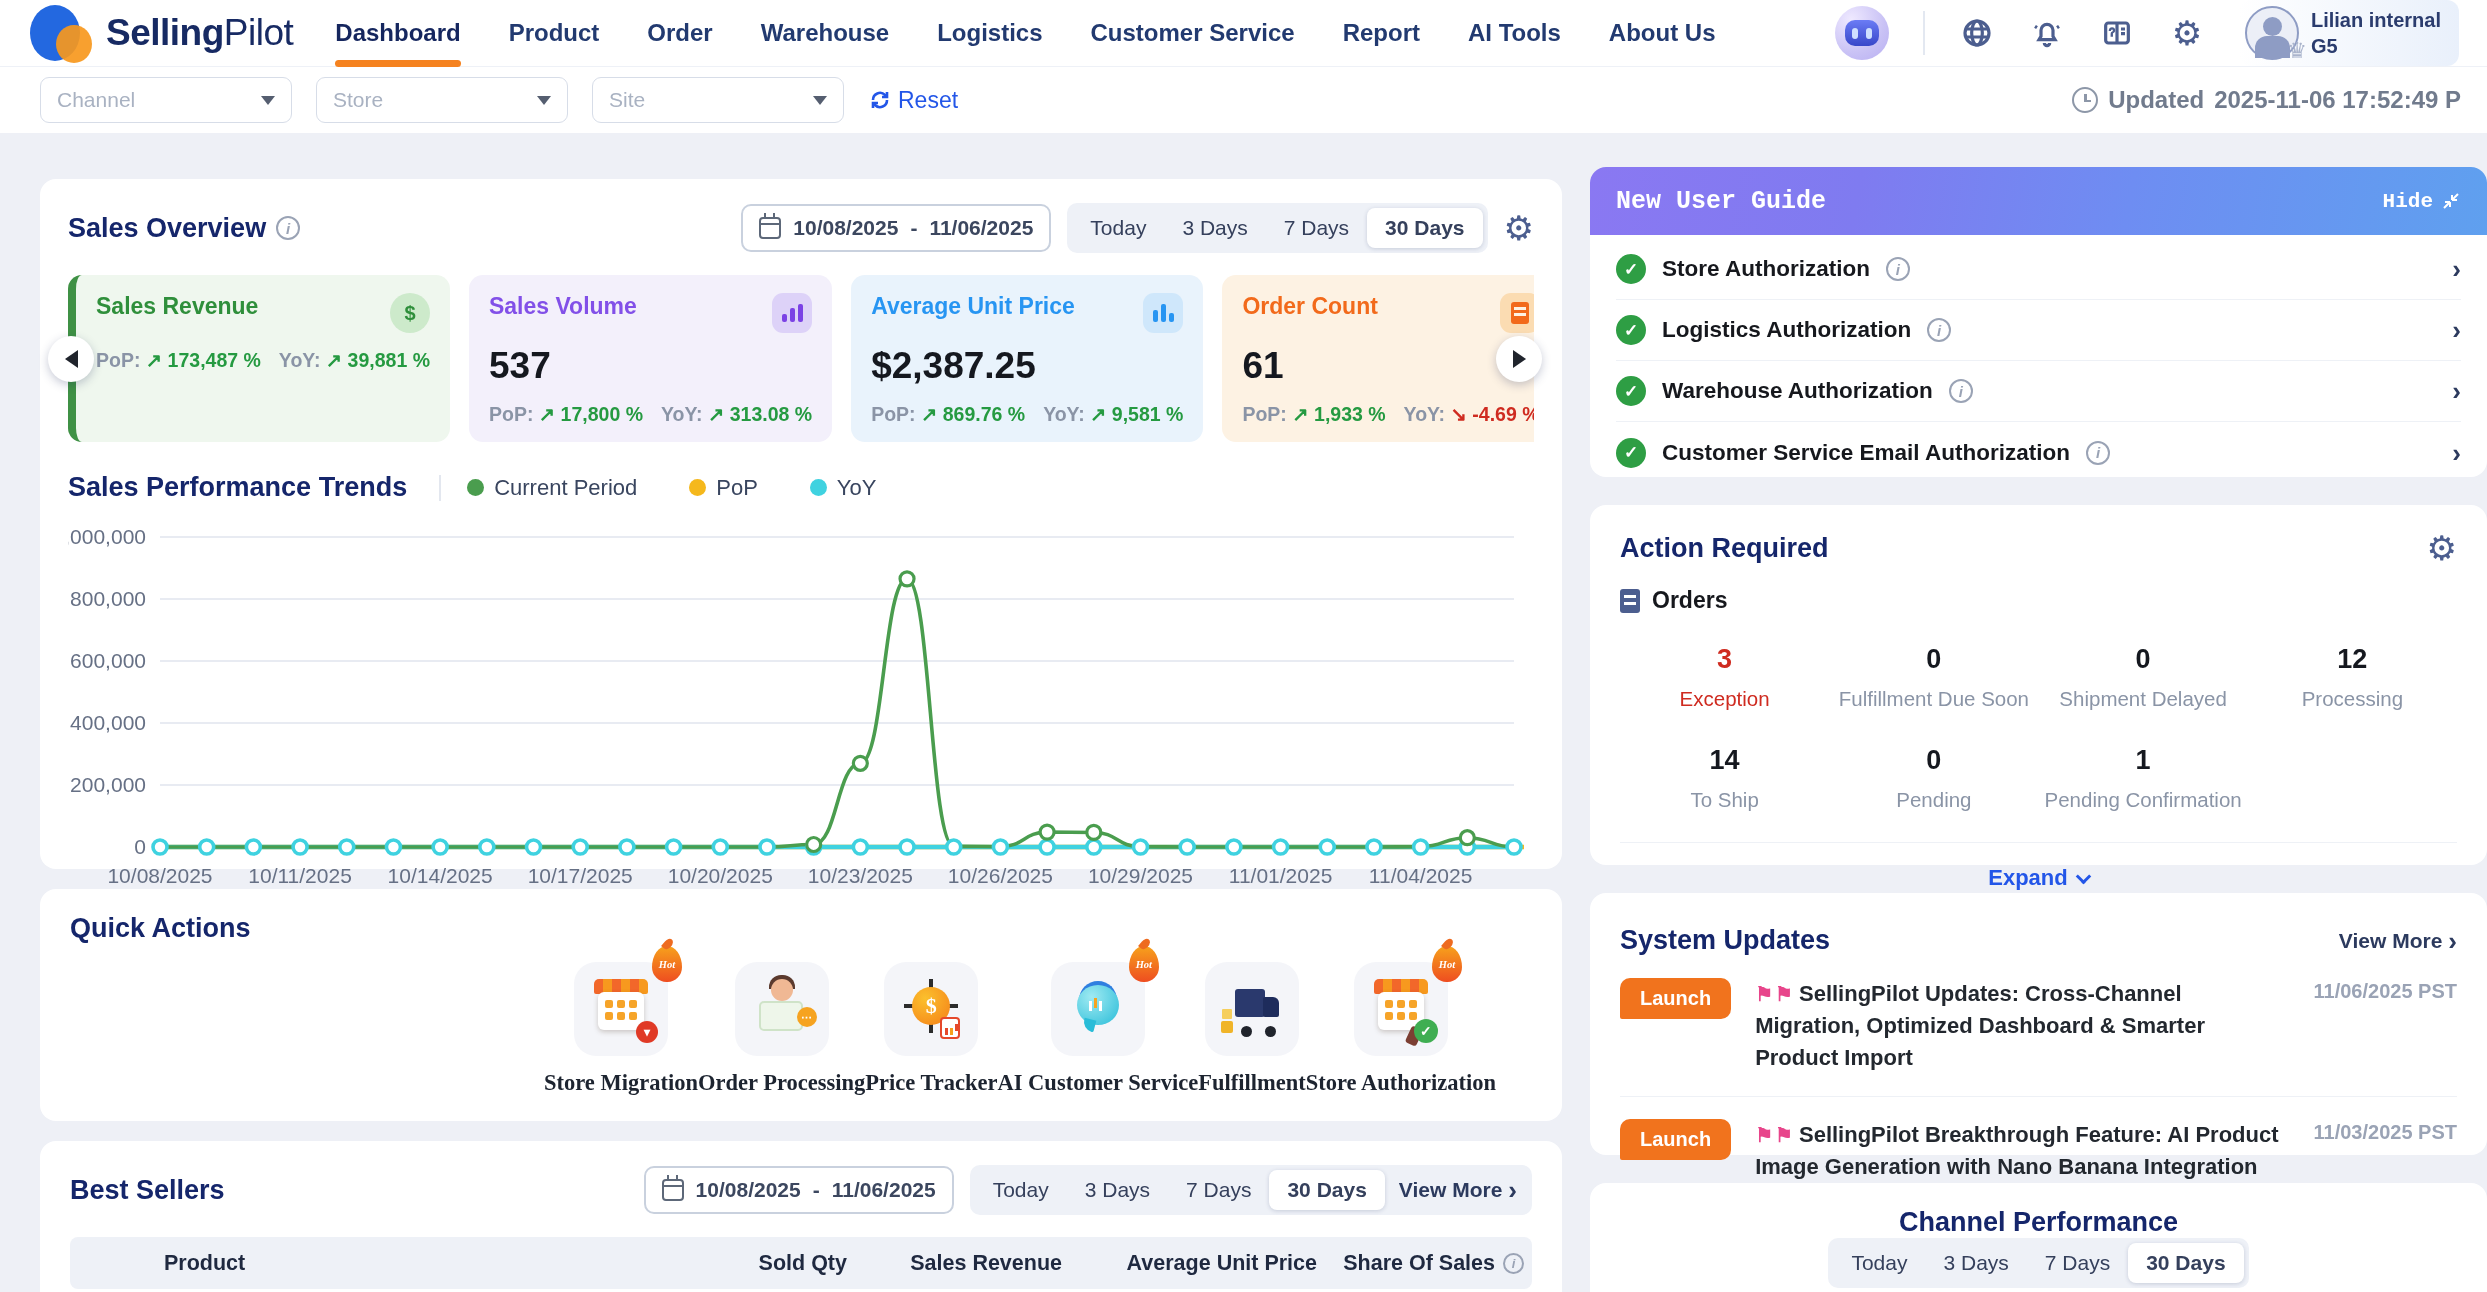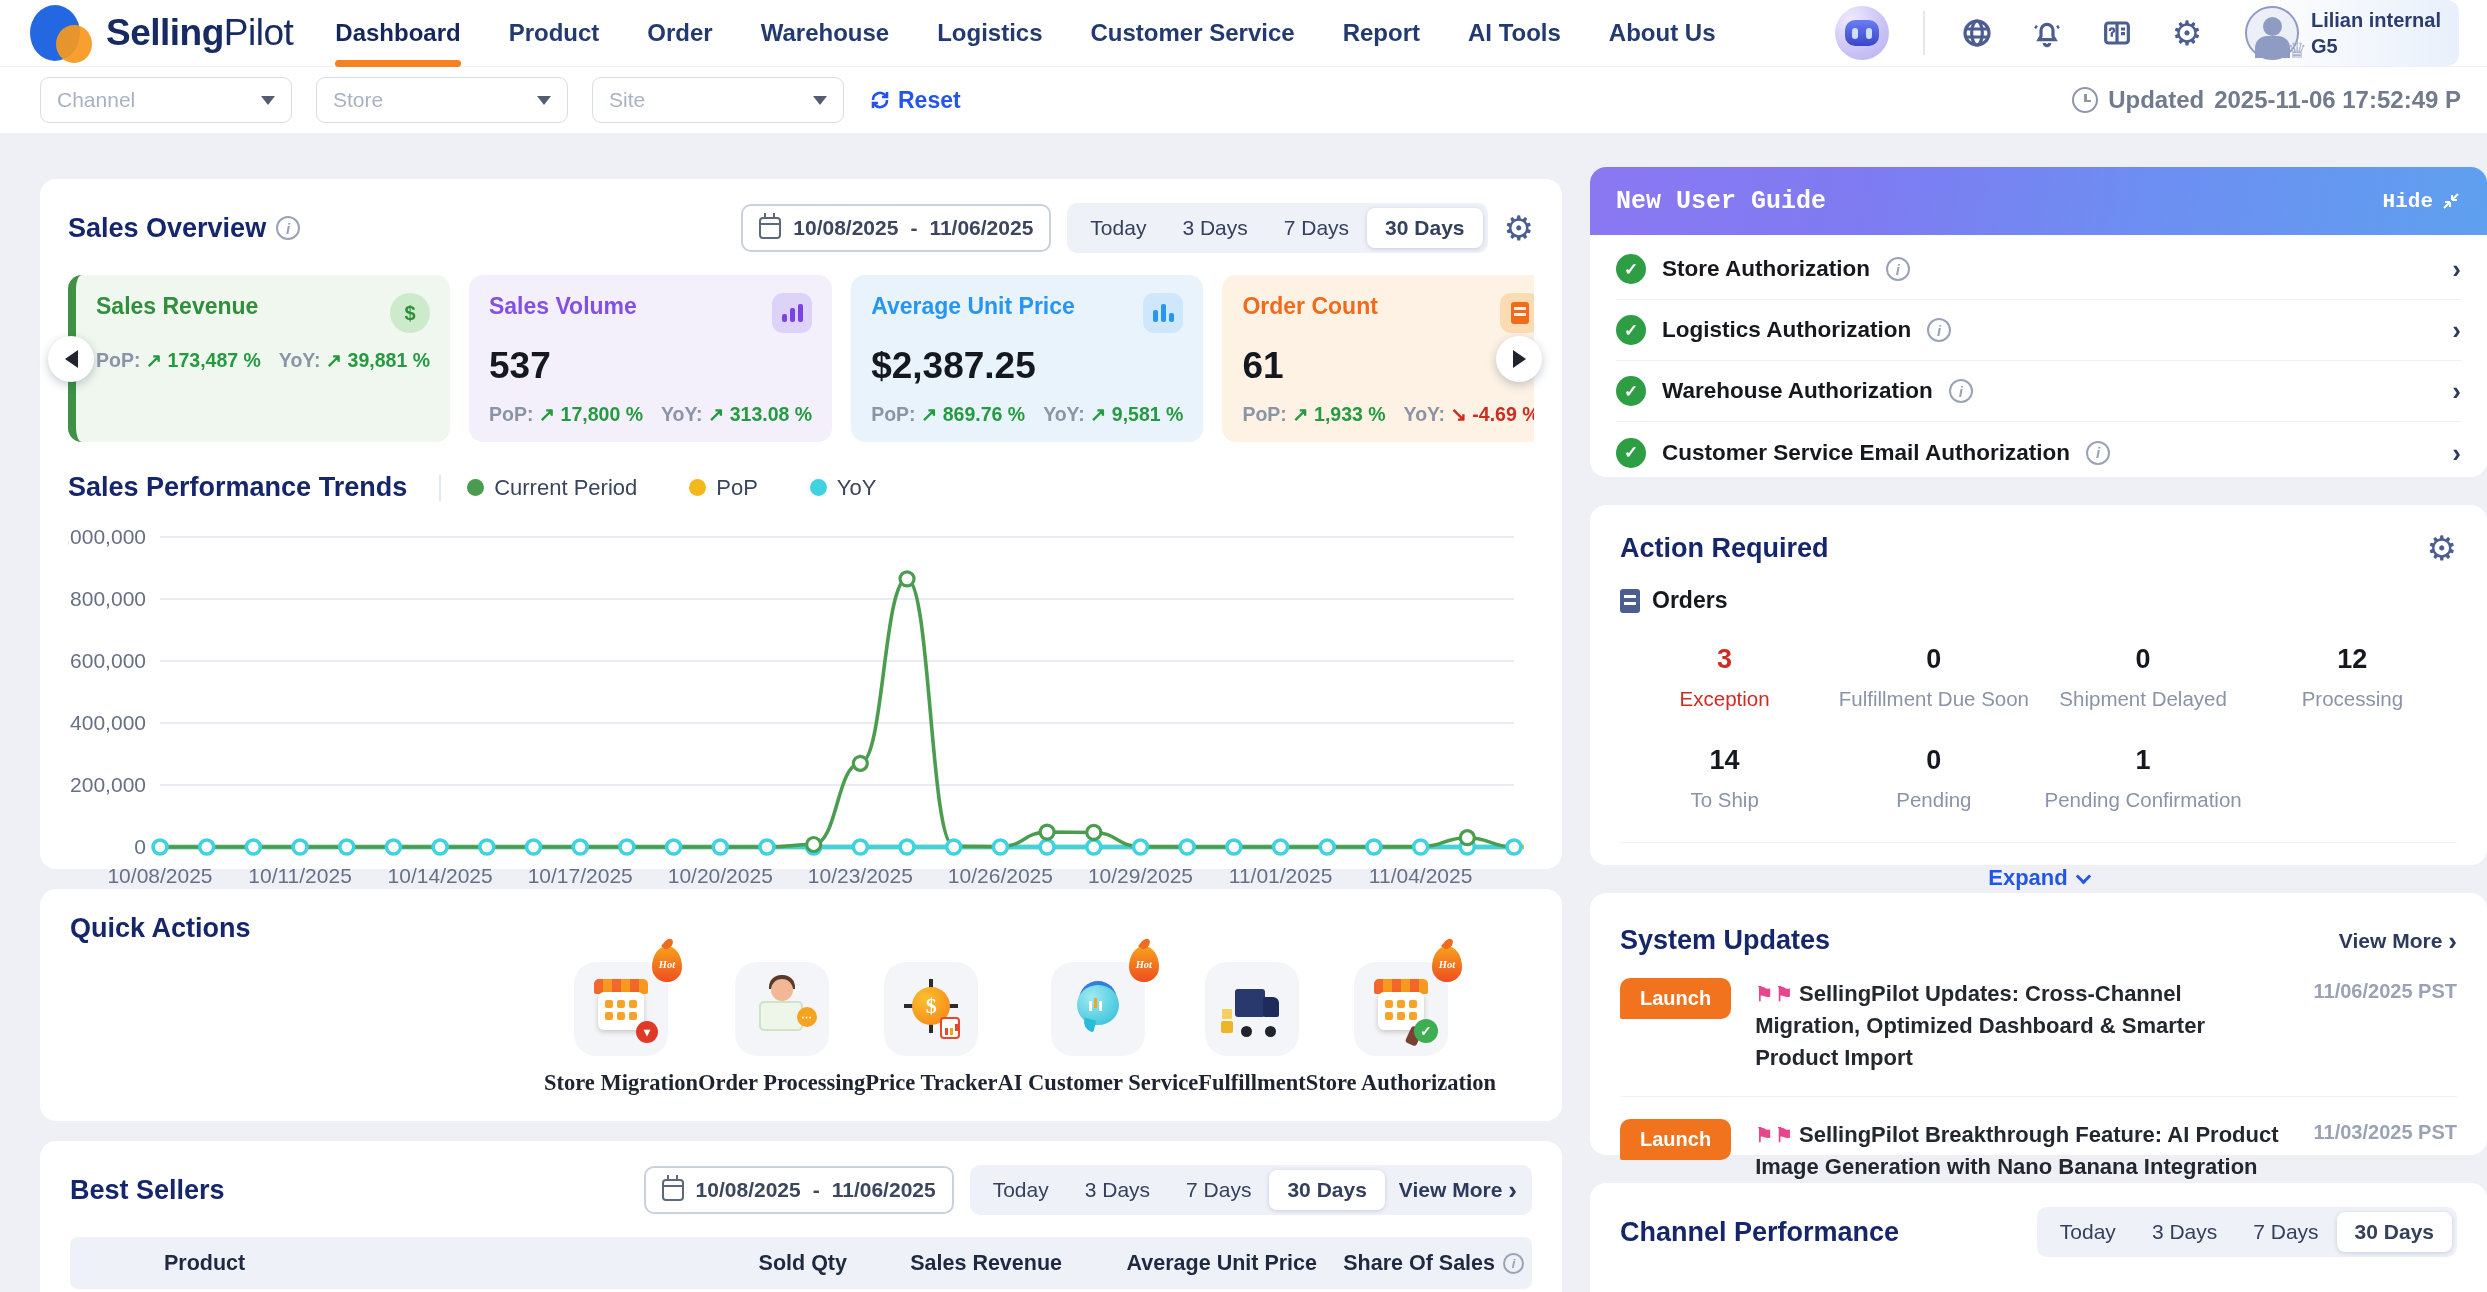--- a/index.html
+++ b/index.html
@@ -39,21 +39,21 @@
   .av-body { position:absolute; left:8px; top:28px; width:35px; height:22px; border-radius:12px 12px 0 0; background:#8e9cc4; }
   .av-crown { position:absolute; right:-10px; bottom:-6px; font-size:22px; color:#aab4cc; }
   .user-name { font-size:20px; font-weight:600; color:#2b3c6e; line-height:1.3; }
 
   
   .filterbar { height:66px; background:#fff; display:flex; align-items:center; gap:24px; padding:0 26px 0 40px; }
   .select { width:252px; height:46px; border:1.6px solid #d7dde8; border-radius:9px; background:#fff;
     display:flex; align-items:center; justify-content:space-between; padding:18px 16px; cursor:pointer; }
   .select .ph { font-size:21px; color:#a9b2c2; }
   .caret { width:0; height:0; border-left:7px solid transparent; border-right:7px solid transparent; border-top:9px solid #555e70; }
-  .reset { display:flex; align-items:center; gap:6px; color:#2356e8; font-size:23px; font-weight:700; cursor:pointer; }
+  .reset { display:flex; align-items:center; gap:6px; color:#2356e8; font-size:23px; font-weight:400; cursor:pointer; }
   .reset svg { stroke:#2356e8; fill:none; stroke-width:2.6; }
   .updated { margin-left:auto; display:flex; align-items:center; gap:10px; color:#717b8d; font-size:24px; font-weight:600; white-space:nowrap; }
   .clock { width:26px; height:26px; border:2.4px solid #8d97a8; border-radius:50%; position:relative; }
   .clock::after { content:""; position:absolute; left:10px; top:5px; width:2.4px; height:8px; background:#8d97a8; }
   .clock::before { content:""; position:absolute; left:10px; top:11px; width:7px; height:2.4px; background:#8d97a8; }
 
   
   .main { display:flex; gap:28px; padding:34px 0 0 40px; align-items:flex-start; }
   .col-left { width:1522px; display:flex; flex-direction:column; gap:20px; margin-top:12px; }
   .col-right { width:897px; display:flex; flex-direction:column; gap:28px; }
@@ -217,21 +217,21 @@
   .su-item { display:flex; align-items:flex-start; gap:24px; padding:22px 0; border-bottom:1.5px solid #eef1f6; cursor:pointer; }
   .su-item:last-child { border-bottom:none; }
   .launch { flex:0 0 auto; background:#f1731d; color:#fff; font-size:20px; font-weight:800;
     padding:9px 20px; border-radius:10px 10px 10px 2px; }
   .su-title { flex:1; font-size:22px; font-weight:600; color:#23282f; line-height:1.45; }
   .flags { color:#e8458b; margin-right:4px; font-size:20px; letter-spacing:2px; }
   .su-date { flex:0 0 auto; color:#9aa3b5; font-size:20px; font-weight:600; margin-top:2px; }
 
   
   .cp-panel { padding:24px 30px; height:300px; }
-  .cp-head { display:flex; align-items:center; justify-content:space-between; }
+  .cp-head { display:flex; align-items:center; justify-content:space-between;flex-direction:column; }
 
   .gear-btn { cursor:pointer; }
 </style>
 </head>
 <body>
 
 <div class="topbar">
   <div class="logo">
     <div class="logo-mark">
       <div class="logo-blue"></div>

